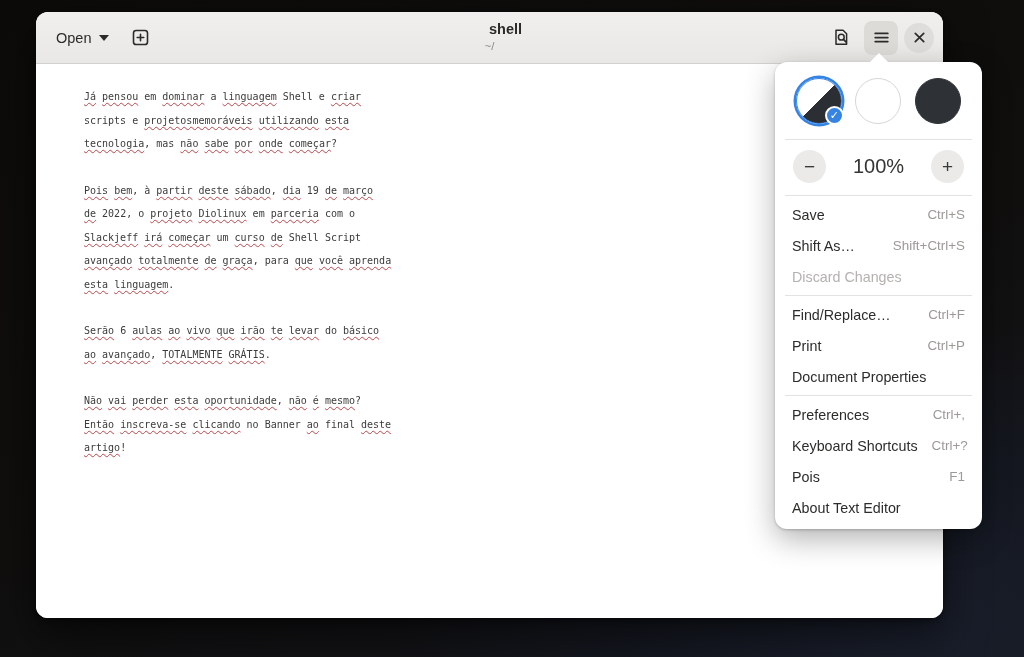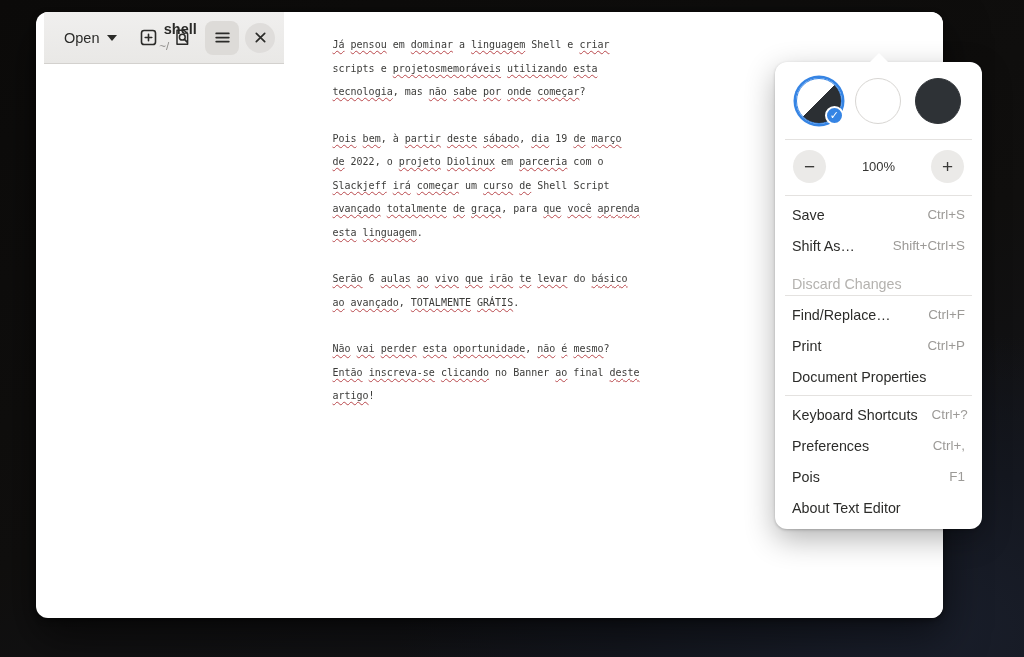--- a/index.html
+++ b/index.html
@@ -19,21 +19,21 @@
   
   #app-window {
     position: absolute;
     left: 36px; top: 12px;
     width: 907px; height: 606px;
     border-radius: 12px;
     background: #ffffff;
     box-shadow: 0 18px 44px rgba(0,0,0,0.55), 0 2px 6px rgba(0,0,0,0.45);
     overflow: hidden;
     display: flex;
-    padding-left: 8px;
+    flex-direction: column;
   }
 
   
   #headerbar {
     height: 52px;
     flex: 0 0 52px;
     background: linear-gradient(#f0efee, #e9e8e6);
     border-bottom: 1px solid #d3d1ce;
     display: flex;
     align-items: center;
@@ -150,34 +150,34 @@
     display: flex; align-items: center; justify-content: space-between;
     padding: 7px 18px 9px 18px;
   }
   .zoom-btn {
     width: 33px; height: 33px; border-radius: 50%;
     background: #ebeae8;
     display: flex; align-items: center; justify-content: center;
     font-size: 19px; color: #3a3a38; line-height: 1;
     cursor: default;
   }
-  #zoom-level { font-size: 13px; color: #353533; }
+  #zoom-level { font-size: 20px; color: #353533; }
 
   
   .menu-item {
     display: flex; align-items: center;
     height: 31px;
     margin: 0 6px;
     padding: 0 11px;
     border-radius: 7px;
     font-size: 14.3px;
     color: #2c2c2a;
     cursor: default;
   }
-  .menu-item.disabled { color: #b4b2af; align-items: flex-end; }
+  .menu-item.disabled { color: #b4b2af; }
   .mi-label { white-space: nowrap; }
   .mi-accel { margin-left: auto; color: #9c9a97; font-size: 13.4px; padding-left: 14px; white-space: nowrap; }
 </style>
 </head>
 <body>
 
 <div id="app-window">
 
   <div id="headerbar">
 
@@ -279,28 +279,28 @@
           <span class="mi-label">Print</span>
           <span class="mi-accel">Ctrl+P</span>
         </div>
         <div class="menu-item">
           <span class="mi-label">Document Properties</span>
         </div>
       </div>
       <div class="menu-sep"></div>
       <div>
         <div class="menu-item">
+          <span class="mi-label">Preferences</span>
+          <span class="mi-accel">Ctrl+,</span>
+        </div>
+        <div class="menu-item">
           <span class="mi-label">Keyboard Shortcuts</span>
           <span class="mi-accel">Ctrl+?</span>
         </div>
         <div class="menu-item">
-          <span class="mi-label">Preferences</span>
-          <span class="mi-accel">Ctrl+,</span>
-        </div>
-        <div class="menu-item">
           <span class="mi-label">Pois</span>
           <span class="mi-accel">F1</span>
         </div>
         <div class="menu-item">
           <span class="mi-label">About Text Editor</span>
         </div>
       </div>
     </div>
 </div>
 

